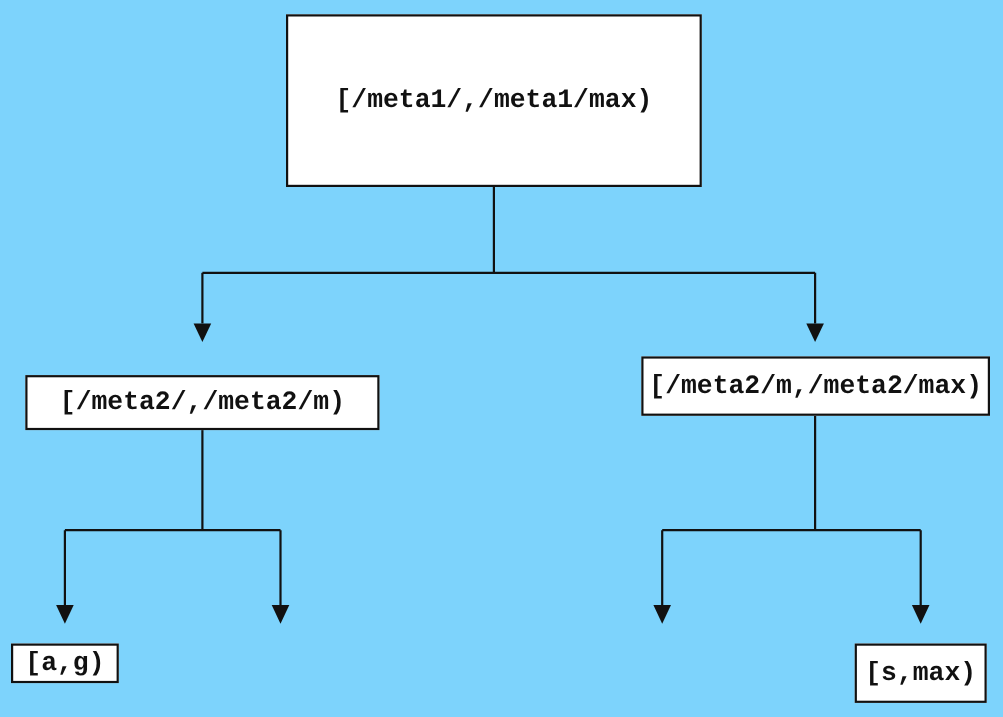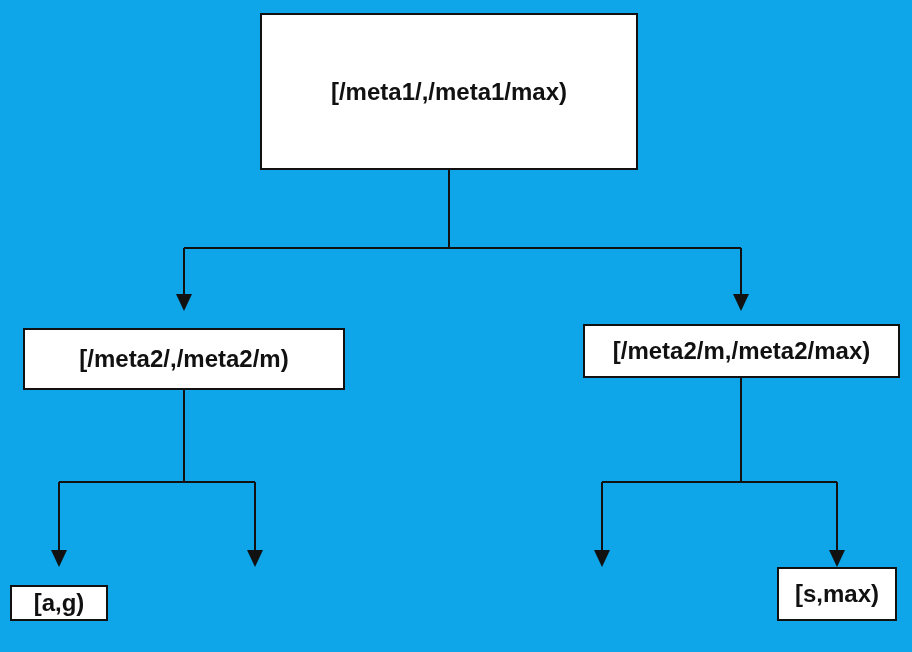--- a/index.html
+++ b/index.html
@@ -4,22 +4,22 @@
 <style>
   html, body {
     margin: 0;
     padding: 0;
     background: #ffffff;
   }
   .canvas {
     position: relative;
     width: 912px;
     height: 652px;
-    background: #0ea5e9;
-    font-family: Liberation Sans, sans-serif;
+    background: #7dd3fc;
+    font-family: Liberation Mono, monospace;
     overflow: hidden;
   }
   .edges {
     position: absolute;
     left: 0;
     top: 0;
     width: 912px;
     height: 652px;
   }
   .node {
@@ -32,26 +32,26 @@
     justify-content: center;
     color: #111111;
     font-weight: bold;
     font-size: 24px;
     letter-spacing: 0;
     white-space: nowrap;
   }
   .node span { display: inline-block; }
 
   .node-root      { left: 260px; top: 13px;  width: 378px; height: 157px; }
-  .node-mid-left  { left: 23px;  top: 328px; width: 322px; height: 62px; }
+  .node-mid-left  { left: 23px;  top: 341px; width: 322px; height: 50px; }
   .node-mid-right { left: 583px; top: 324px; width: 317px; height: 54px; }
   .node-leaf-1    { left: 10px;  top: 585px; width: 98px;  height: 36px; }
   .node-leaf-2    { left: 205px; top: 585px; width: 100px; height: 54px; }
   .node-leaf-3    { left: 553px; top: 585px; width: 98px;  height: 54px; }
-  .node-leaf-4    { left: 777px; top: 567px; width: 120px; height: 54px; }
+  .node-leaf-4    { left: 777px; top: 585px; width: 120px; height: 54px; }
 
   .edge-line {
     stroke: #111111;
     stroke-width: 2;
     fill: none;
   }
   .arrow-head {
     fill: #111111;
     stroke: none;
   }

